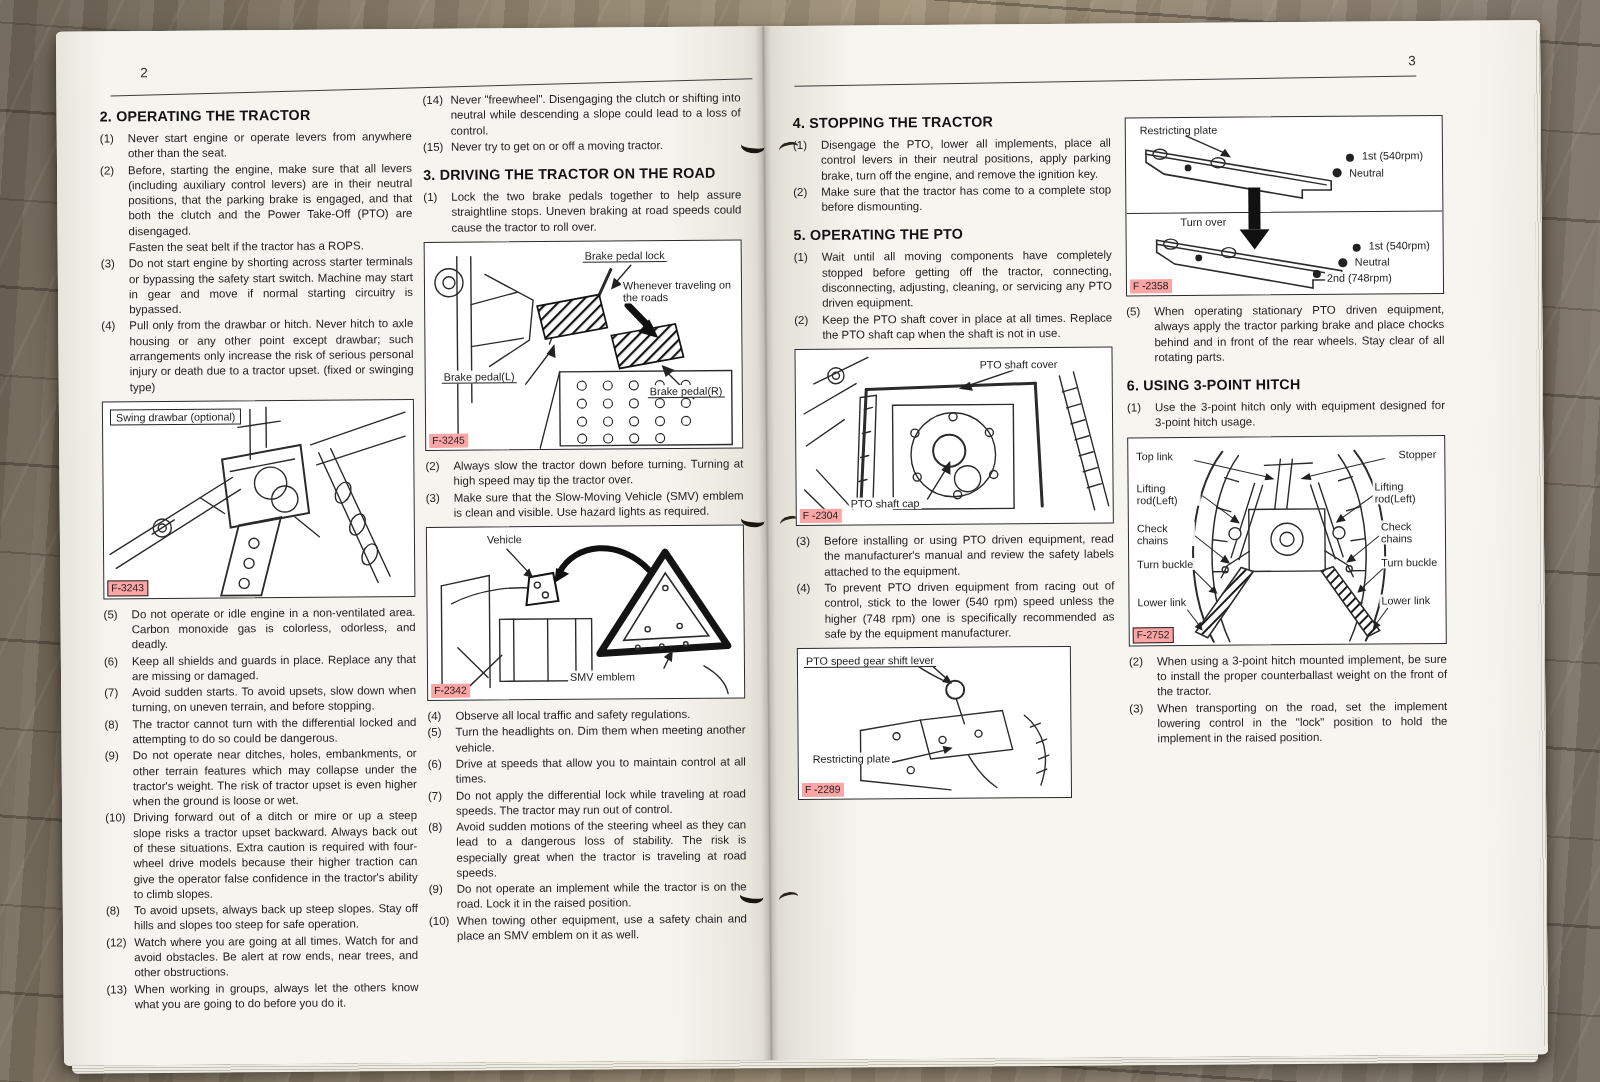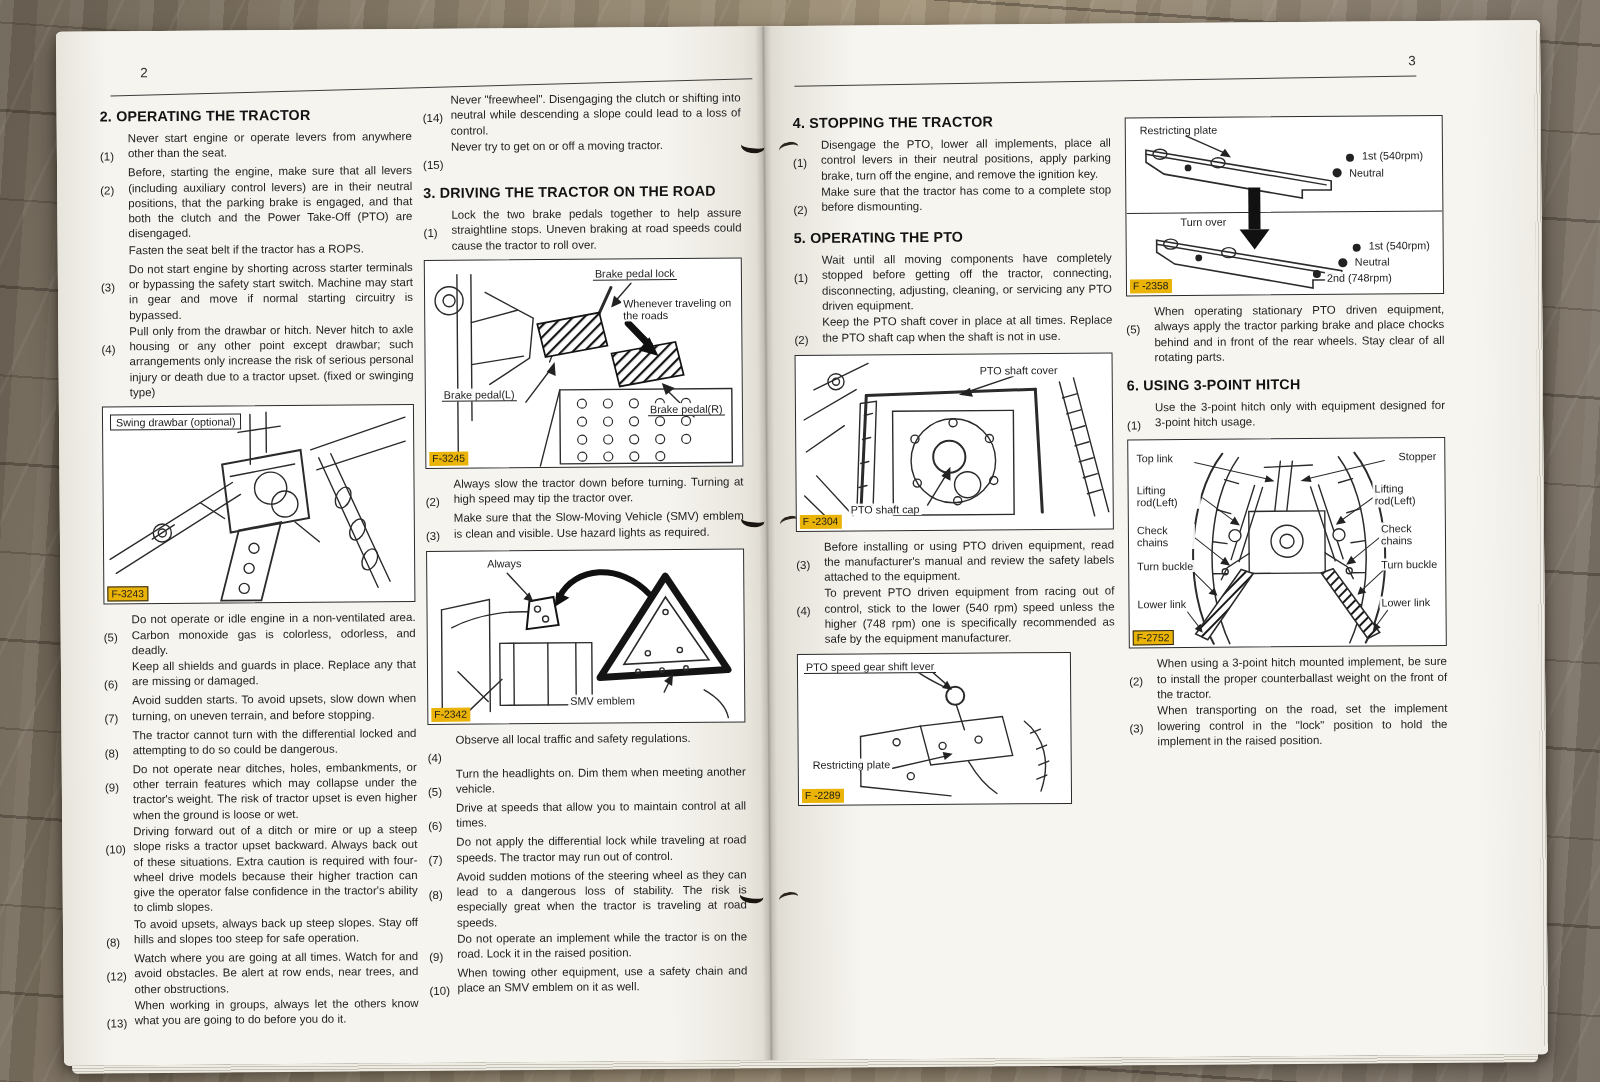--- a/index.html
+++ b/index.html
@@ -28,30 +28,30 @@
     background:repeating-linear-gradient(to right,#efece5 0 2px,#ccc8bd 2px 3px);border-radius:0 5px 5px 0;}
   .hole{position:absolute;width:24px;height:10px;border-radius:50%;}
   .hl{border-bottom:5px solid #1a1510;transform:rotate(7deg);}
   .hr{width:20px;border-top:3px solid #2a241d;transform:rotate(-12deg);}
   .pgnum{position:absolute;font:13.5px "Liberation Sans",sans-serif;color:#2e2e2e;}
   .prule{position:absolute;height:0;border-top:1.6px solid #3c3c3c;}
   .col{position:absolute;font:11.5px/1.33 "Liberation Sans",sans-serif;color:#232323;text-align:justify;}
   .h{font-size:14.3px;font-weight:bold;letter-spacing:.2px;margin:11px 0 5px;color:#121212;text-align:left;white-space:nowrap;}
   .h.first{margin-top:0;}
   .li{display:flex;margin-bottom:1px;}
-  .n{flex:0 0 28px;white-space:nowrap;margin-top:18px;}
+  .n{flex:0 0 28px;white-space:nowrap;}
   .t{flex:1;}
   .fig{position:relative;border:1.5px solid #2b2b2b;background:#fff;margin:6px 0 8px;overflow:hidden;}
   .fig svg{position:absolute;inset:0;width:100%;height:100%;}
   .flabel{position:absolute;font-size:10.8px;line-height:1.12;background:rgba(255,255,255,.93);
     color:#1b1b1b;padding:0 2px;text-align:left;white-space:nowrap;}
   .wrap{white-space:normal;}
   .boxed{border:1.2px solid #222;padding:1px 5px;}
   .ul{border-bottom:1.2px solid #222;}
-  .fcap{position:absolute;left:3px;bottom:2px;font-size:10.3px;background:#eab308;padding:0 3px;
+  .fcap{position:absolute;left:3px;bottom:2px;font-size:10.3px;background:#fca5a5;padding:0 3px;
     font-family:"Liberation Sans",sans-serif;color:#1b1b1b;}
 </style>
 </head>
 <body>
 
 <div class="scene">
  <div class="book">
   <div class="pageL"></div>
   <div class="pageR"></div>
   <div class="spine"></div>
@@ -238,21 +238,21 @@
                 <circle cx="182" cy="197" r="4.5"></circle>
                 <circle cx="208" cy="197" r="4.5"></circle>
                 <circle cx="234" cy="197" r="4.5"></circle>
           </g>
           <path d="M100,142 L126,108"></path>
               <polygon points="129,102 121,112 130,116 129,102" fill="#222" stroke="none"></polygon>
           <path d="M268,158 L240,130"></path>
               <polygon points="236,124 240,136 249,129" fill="#222" stroke="none"></polygon>
         </g>
       </svg>
-      <div class="flabel ul" style="left:168px;top:8px">Brake pedal lock</div>
+      <div class="flabel ul" style="left:158px;top:8px">Brake pedal lock</div>
       <div class="flabel wrap" style="left:196px;top:38px;width:112px">Whenever traveling on the roads</div>
       <div class="flabel ul" style="left:16px;top:128px">Brake pedal(L)</div>
       <div class="flabel ul" style="left:222px;top:144px">Brake pedal(R)</div>
       <div class="fcap">F-3245</div>
     </figure>
 
     <div>
 
     <div class="li">
             <span class="n">(2)</span>
@@ -290,21 +290,21 @@
               <circle cx="252" cy="100" r="2.6"></circle>
               <circle cx="220" cy="103" r="2.6"></circle>
           <circle cx="210" cy="121" r="2.2"></circle>
               <circle cx="234" cy="120" r="2.2"></circle>
               <circle cx="258" cy="118" r="2.2"></circle>
           <path d="M236,142 L242,130"></path>
               <polygon points="245,124 236,131 244,136" fill="#222" stroke="none"></polygon>
           <path d="M276,140 C290,148 298,158 300,168"></path>
         </g>
       </svg>
-      <div class="flabel" style="left:58px;top:6px">Always</div>
+      <div class="flabel" style="left:58px;top:6px">Vehicle</div>
       <div class="flabel" style="left:140px;top:144px">SMV emblem</div>
       <div class="fcap">F-2342</div>
     </figure>
 
     <div>
 
     <div class="li">
             <span class="n">(4)</span>
             <span class="t">Observe all local traffic and safety regulations.</span>
           </div>

